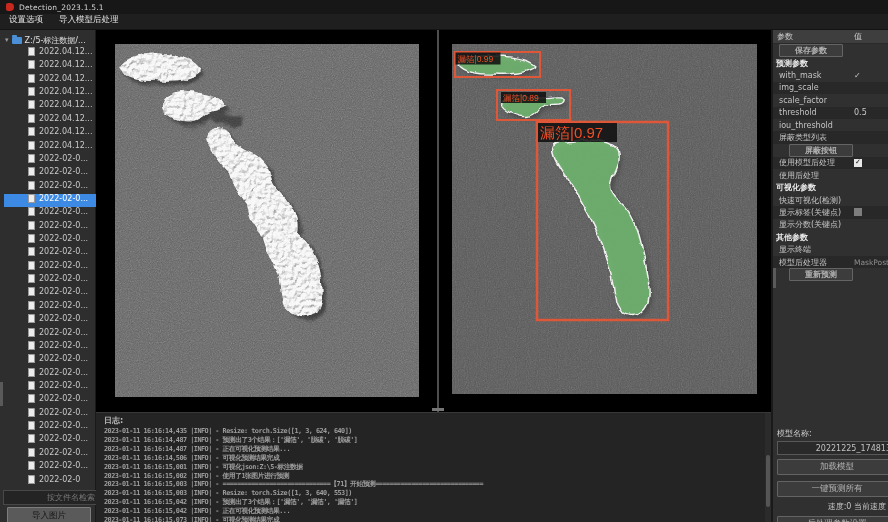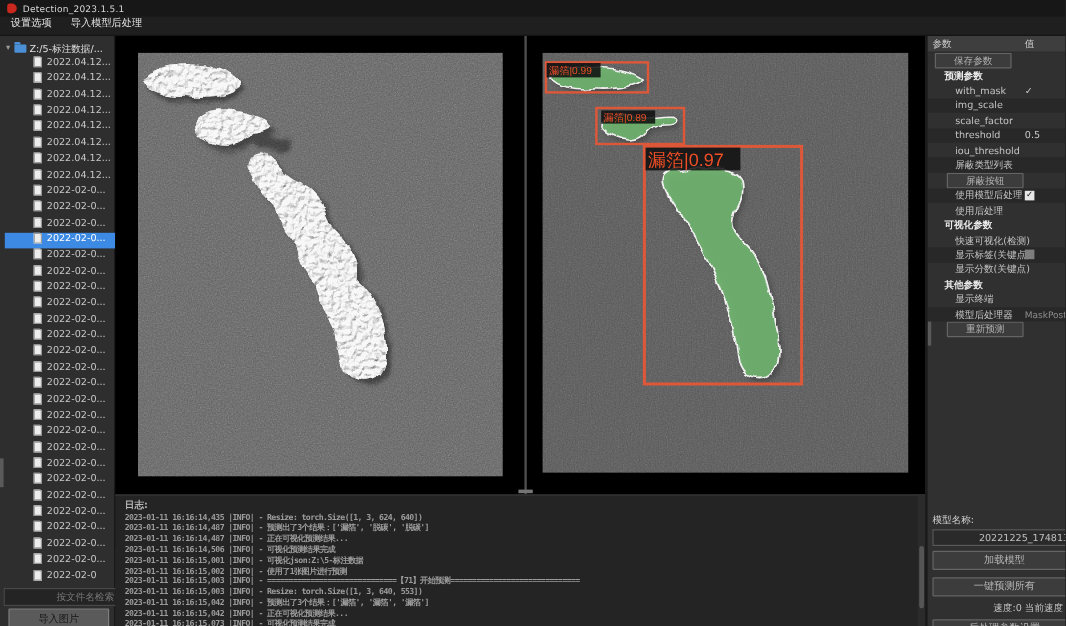--- a/index.html
+++ b/index.html
@@ -52,26 +52,26 @@
   .log-sb{position:absolute;right:1px;top:42px;width:4px;height:52px;background:#555;border-radius:2px;}
   
   .rightpanel{position:absolute;left:771px;top:30px;width:117px;height:492px;background:#303030;
               border-left:2px solid #1a1a1a;box-sizing:border-box;overflow:hidden;}
   .p-header{height:13px;background:#3e3e3e;display:flex;align-items:center;font-size:8px;
             color:#cfcfcf;position:relative;border-bottom:1px solid #2a2a2a;}
   .p-header .c1{padding-left:4px;}
   .p-header .c2{position:absolute;left:81px;}
   .p-row{position:relative;height:12.4px;display:flex;align-items:center;font-size:8px;color:#c4c4c4;}
   .p-row.dark{background:#282828;}
-  .p-row .lbl{padding-left:23px;white-space:nowrap;}
+  .p-row .lbl{padding-left:6px;white-space:nowrap;}
   .p-row .val{position:absolute;left:81px;font-size:8px;color:#c9c9c9;white-space:nowrap;}
   .p-row .val.muted{color:#8e8e8e;font-size:7.5px;}
   .p-section{height:12.4px;display:flex;align-items:center;font-size:8px;font-weight:bold;
-             color:#eaeaea;padding-left:14px;}
-  .p-btnrow{height:13px;display:flex;align-items:center;}
+             color:#eaeaea;padding-left:3px;}
+  .p-btnrow{height:13px;display:flex;align-items:center;font-weight:bold;}
   .p-btn{background:#3c3c3c;border:1px solid #646464;color:#b2b2b2;font-size:8px;height:11px;
          width:62px;display:flex;align-items:center;justify-content:center;margin-left:6px;
          border-radius:1px;}
   .p-btn.indent{margin-left:16px;}
   .cb{width:8px;height:8px;flex:none;position:absolute;left:81px;display:flex;align-items:center;
       justify-content:center;font-size:7px;line-height:1;}
   .cb.checked{background:#e8e8e8;color:#111;}
   .cb.gray{background:#7e7e7e;color:transparent;}
   .rp-grip{position:absolute;left:0;top:238px;width:3px;height:20px;background:#5a5a5a;}
   .model-label{position:absolute;left:4px;top:398px;font-size:8px;color:#cfcfcf;}

